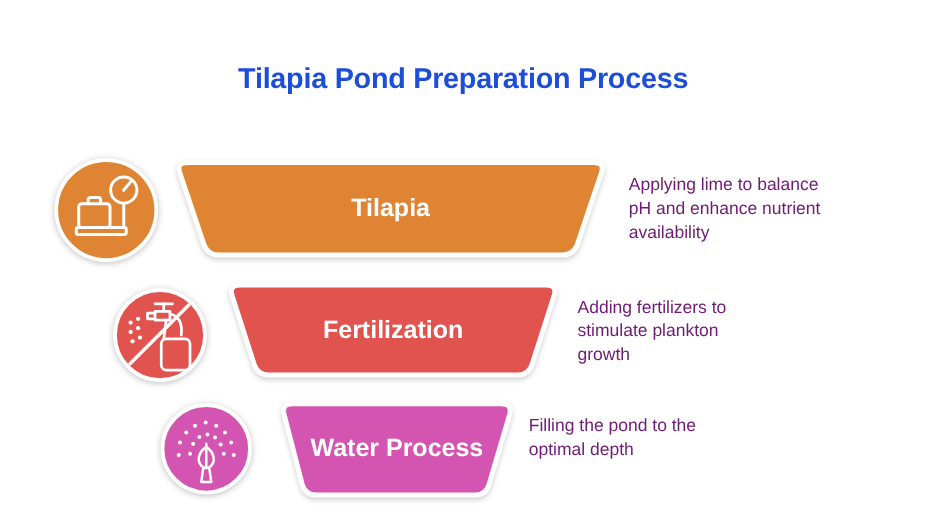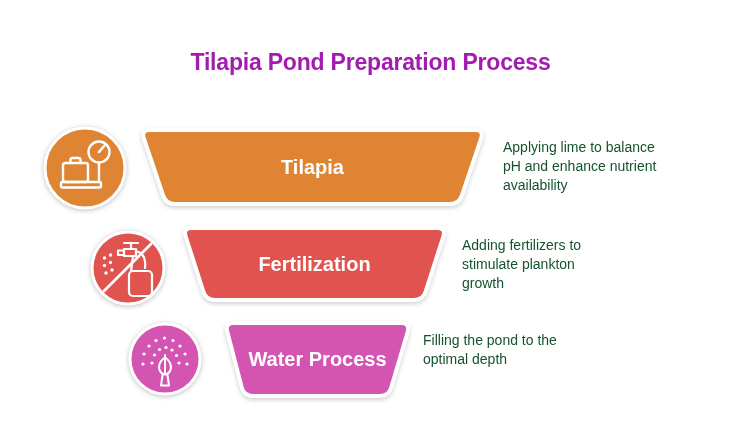--- a/index.html
+++ b/index.html
@@ -2,37 +2,37 @@
 <html><head>
 <meta charset="utf-8">
 <style>
   html,body{margin:0;padding:0;background:#fff;}
   .canvas{
     position:relative;width:741px;height:424px;background:#FFFFFF;overflow:hidden;
     font-family:"Liberation Sans","DejaVu Sans",sans-serif;
   }
   .title{
     position:absolute;left:0;top:49px;width:741px;text-align:center;
-    font-size:23px;font-weight:bold;color:#a21caf;letter-spacing:-0.2px;
+    font-size:23px;font-weight:bold;color:#1d4ed8;letter-spacing:-0.2px;
   }
   .funnel-svg{position:absolute;left:0;top:0;}
   .funnel-shape{filter:drop-shadow(0 2px 2px rgba(0,0,0,0.18));}
   .stage-label{
     position:absolute;display:flex;align-items:center;justify-content:center;
     color:#FFFFFF;font-weight:bold;font-size:20px;pointer-events:none;
   }
   .label-1{left:141px;top:130px;width:343px;height:74px;}
   .label-2{left:183px;top:228px;width:263px;height:72px;}
   .label-3{left:225px;top:323px;width:185px;height:73px;}
   .icon-badge{position:absolute;filter:drop-shadow(0 1px 2.5px rgba(0,0,0,0.25));}
   .badge-1{left:43px;top:126px;}
   .badge-2{left:90px;top:230px;}
   .badge-3{left:128px;top:322px;}
   .desc{
-    position:absolute;color:#14532d;font-size:14px;line-height:19px;
+    position:absolute;color:#701a75;font-size:14px;line-height:19px;
   }
   .desc span{display:block;}
   .desc-1{left:503px;top:138px;}
   .desc-2{left:462px;top:236px;}
   .desc-3{left:423px;top:331px;}
 </style>
 </head>
 <body>
 
 <div class="canvas">

